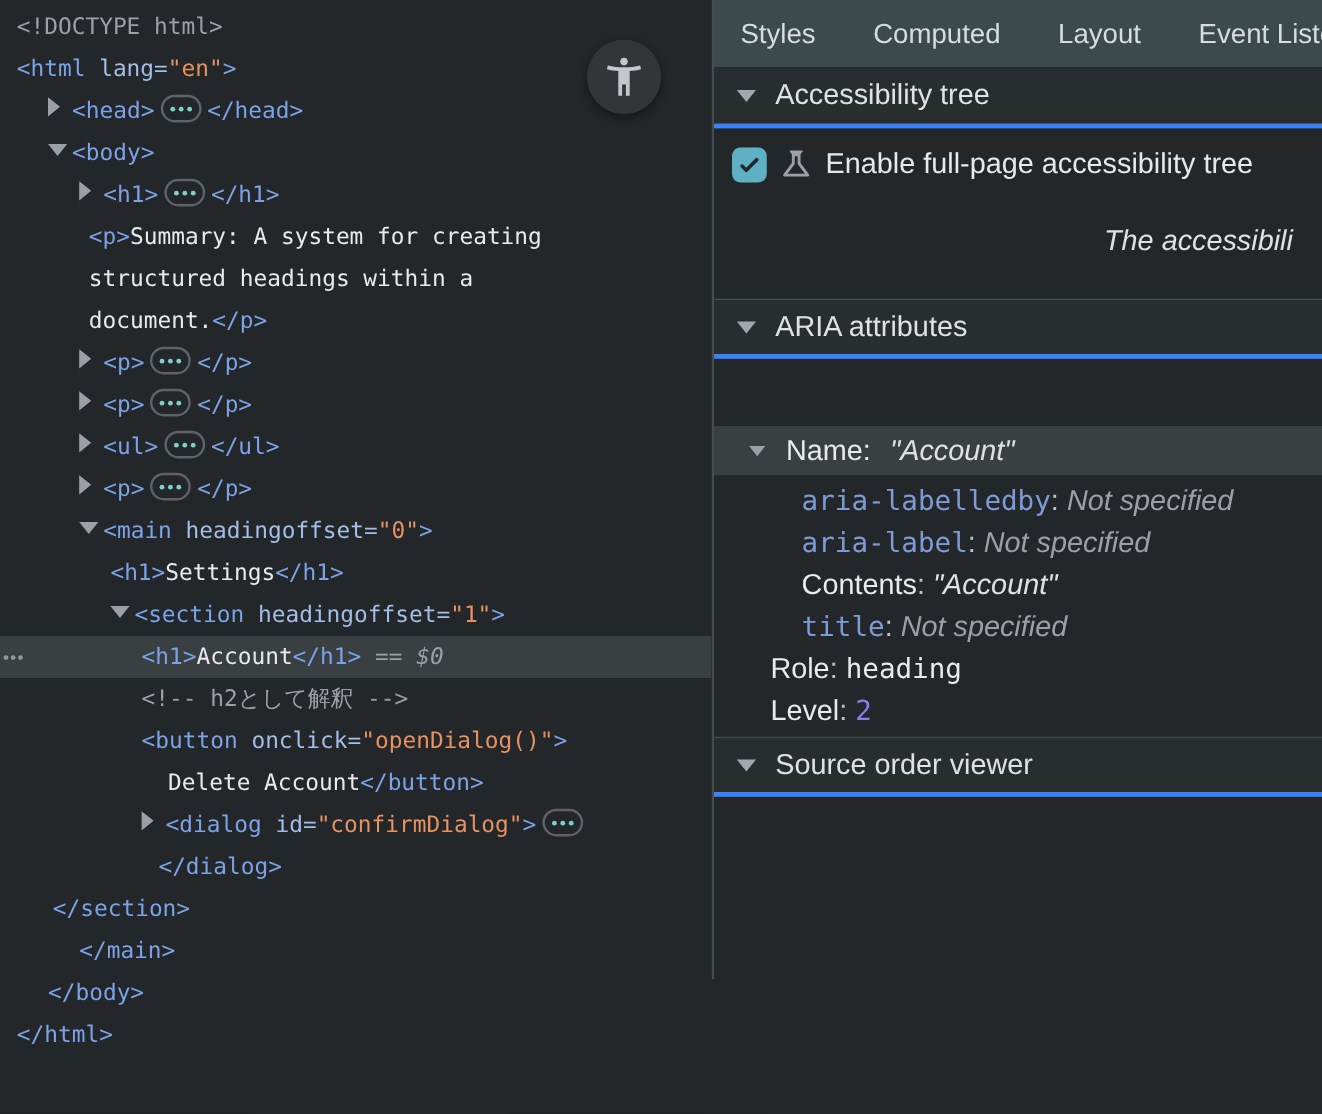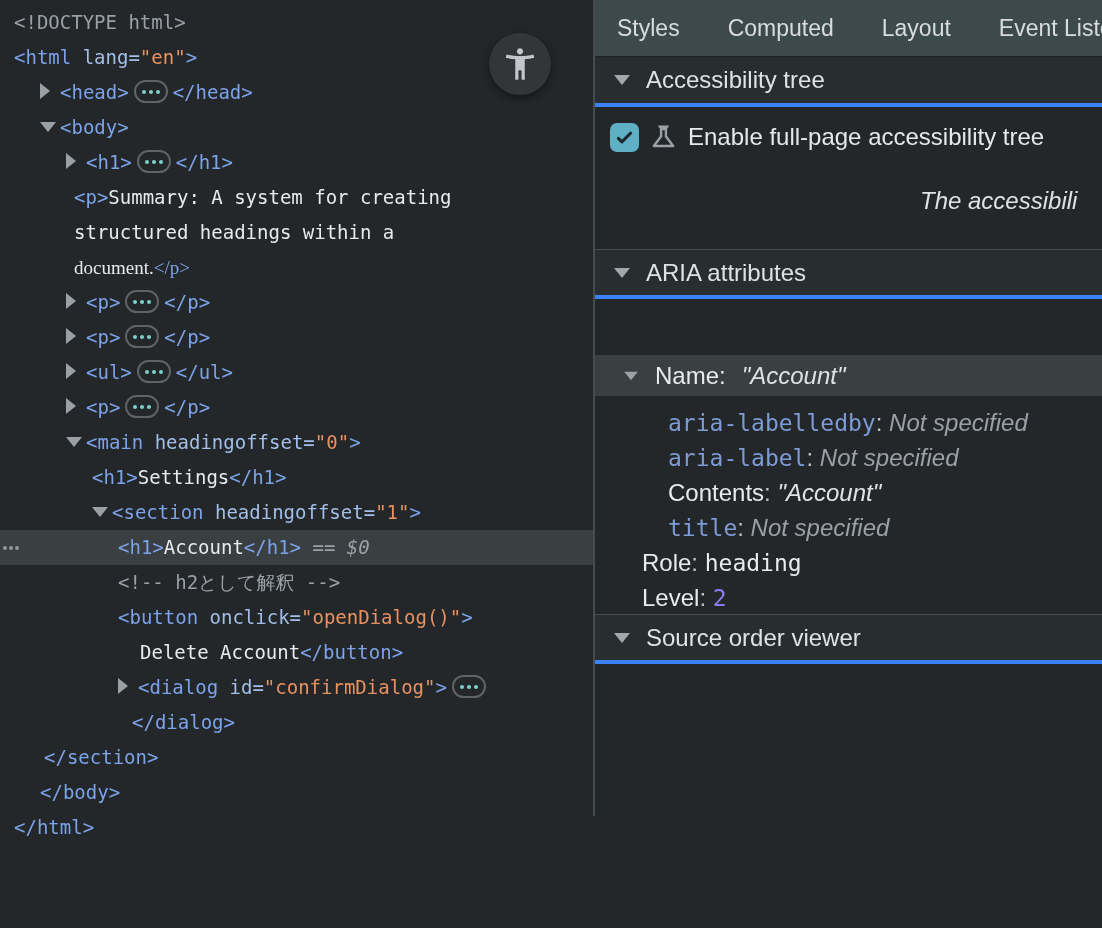--- a/index.html
+++ b/index.html
@@ -50,21 +50,21 @@
               align-items:center; justify-content:center; flex:none; cursor:pointer; }
   .chk-label { font-size:24px; color:#e6e8ea; white-space:nowrap; }
   .note { margin-top:34px; padding-left:325px; font-size:24px; font-style:italic; color:#dfe2e4;
           white-space:nowrap; overflow:hidden; }
   .aria-empty { height:56px; flex:none; }
   .name-row { height:41px; flex:none; background:#3a3f42; display:flex; align-items:center; gap:16px;
               padding-left:28px; font-size:24px; cursor:pointer; }
   .name-row .tri-sm { border-top-color:#9aa0a6; transform:scale(.85); }
   .name-val { font-style:italic; color:#dfe2e4; }
   .prop-rows { flex:none; padding-top:4px; padding-bottom:4px; }
-  .prop-row { height:35px; line-height:46px; white-space:nowrap; font-size:24px; }
+  .prop-row { height:35px; line-height:36px; white-space:nowrap; font-size:24px; }
   .prop-row.ind2 { padding-left:73px; }
   .prop-row.ind1 { padding-left:47px; }
   .k-mono { font-family:"DejaVu Sans Mono", monospace; font-size:23px; color:#7d9bd6; }
   .k-sans { color:#e8eaed; }
   .colon { color:#bdc1c6; }
   .v-na { font-style:italic; color:#9aa0a6; }
   .v-quoted { font-style:italic; color:#dfe2e4; }
   .v-mono { font-family:"DejaVu Sans Mono", monospace; font-size:23px; color:#e8eaed; }
   .v-num { font-family:"DejaVu Sans Mono", monospace; font-size:23px; color:#8d7bee; }
   .fill { flex:1; }
@@ -76,35 +76,36 @@
 
   <section class="left">
     <div class="dom-tree" id="domTree">
         <div class="dom-row" style="padding-left: 14px;"><span class="sg-g">&lt;!DOCTYPE html&gt;</span></div>
         <div class="dom-row" style="padding-left: 14px;"><span class="sg-t">&lt;html</span><span class="sg-a"> lang</span><span class="sg-e">=</span><span class="sg-v">"en"</span><span class="sg-t">&gt;</span></div>
         <div class="dom-row" style="padding-left: 40px;"><span class="tw r"></span><span class="sg-t">&lt;head&gt;</span><span class="pill"><i></i><i></i><i></i></span><span class="sg-t">&lt;/head&gt;</span></div>
         <div class="dom-row" style="padding-left: 40px;"><span class="tw d"></span><span class="sg-t">&lt;body&gt;</span></div>
         <div class="dom-row" style="padding-left: 66px;"><span class="tw r"></span><span class="sg-t">&lt;h1&gt;</span><span class="pill"><i></i><i></i><i></i></span><span class="sg-t">&lt;/h1&gt;</span></div>
         <div class="dom-row" style="padding-left: 74px;"><span class="sg-t">&lt;p&gt;</span><span class="sg-x">Summary: A system for creating</span></div>
         <div class="dom-row" style="padding-left: 74px;"><span class="sg-x">structured headings within a</span></div>
-        <div class="dom-row" style="padding-left: 74px; font-family: Liberation Serif, serif;"><span class="sg-x">document.</span><span class="sg-t">&lt;/p&gt;</span></div>
+        <div class="dom-row" style="padding-left: 74px;"><span class="sg-x">document.</span><span class="sg-t">&lt;/p&gt;</span></div>
         <div class="dom-row" style="padding-left: 66px;"><span class="tw r"></span><span class="sg-t">&lt;p&gt;</span><span class="pill"><i></i><i></i><i></i></span><span class="sg-t">&lt;/p&gt;</span></div>
         <div class="dom-row" style="padding-left: 66px;"><span class="tw r"></span><span class="sg-t">&lt;p&gt;</span><span class="pill"><i></i><i></i><i></i></span><span class="sg-t">&lt;/p&gt;</span></div>
         <div class="dom-row" style="padding-left: 66px;"><span class="tw r"></span><span class="sg-t">&lt;ul&gt;</span><span class="pill"><i></i><i></i><i></i></span><span class="sg-t">&lt;/ul&gt;</span></div>
         <div class="dom-row" style="padding-left: 66px;"><span class="tw r"></span><span class="sg-t">&lt;p&gt;</span><span class="pill"><i></i><i></i><i></i></span><span class="sg-t">&lt;/p&gt;</span></div>
         <div class="dom-row" style="padding-left: 66px;"><span class="tw d"></span><span class="sg-t">&lt;main</span><span class="sg-a"> headingoffset</span><span class="sg-e">=</span><span class="sg-v">"0"</span><span class="sg-t">&gt;</span></div>
         <div class="dom-row" style="padding-left: 92px;"><span class="sg-t">&lt;h1&gt;</span><span class="sg-x">Settings</span><span class="sg-t">&lt;/h1&gt;</span></div>
         <div class="dom-row" style="padding-left: 92px;"><span class="tw d"></span><span class="sg-t">&lt;section</span><span class="sg-a"> headingoffset</span><span class="sg-e">=</span><span class="sg-v">"1"</span><span class="sg-t">&gt;</span></div>
         <div class="dom-row selected" style="padding-left: 118px;"><span class="edge-dots"><i></i><i></i><i></i></span><span class="sg-t">&lt;h1&gt;</span><span class="sg-x">Account</span><span class="sg-t">&lt;/h1&gt;</span><span class="sg-g"> == </span><span class="sg-d">$0</span></div>
         <div class="dom-row" style="padding-left: 118px;"><span class="sg-c">&lt;!-- h2として解釈 --&gt;</span></div>
         <div class="dom-row" style="padding-left: 118px;"><span class="sg-t">&lt;button</span><span class="sg-a"> onclick</span><span class="sg-e">=</span><span class="sg-v">"openDialog()"</span><span class="sg-t">&gt;</span></div>
         <div class="dom-row" style="padding-left: 112px; margin-left: 28px;"><span class="sg-x">Delete Account</span><span class="sg-t">&lt;/button&gt;</span></div>
         <div class="dom-row" style="padding-left: 118px;"><span class="tw r"></span><span class="sg-t">&lt;dialog</span><span class="sg-a"> id</span><span class="sg-e">=</span><span class="sg-v">"confirmDialog"</span><span class="sg-t">&gt;</span><span class="pill"><i></i><i></i><i></i></span></div>
         <div class="dom-row" style="padding-left: 132px;"><span class="sg-t">&lt;/dialog&gt;</span></div>
         <div class="dom-row" style="padding-left: 44px;"><span class="sg-t">&lt;/section&gt;</span></div>
+        <div class="dom-row" style="padding-left: 66px;"><span class="sg-t">&lt;/main&gt;</span></div>
         <div class="dom-row" style="padding-left: 40px;"><span class="sg-t">&lt;/body&gt;</span></div>
         <div class="dom-row" style="padding-left: 14px;"><span class="sg-t">&lt;/html&gt;</span></div>
       </div>
     <button class="fab">
       <svg width="38" height="38" viewBox="0 0 24 24">
         <path fill="#c3c7cb" d="M20.5 6c-2.61.7-5.67 1-8.5 1s-5.89-.3-8.5-1L3 8c1.86.5 4 .83 6 1v13h2v-6h2v6h2V9c2-.17 4.14-.5 6-1l-.5-2zM12 6c1.1 0 2-.9 2-2s-.9-2-2-2-2 .9-2 2 .9 2 2 2z"></path>
       </svg>
     </button>
   </section>
 

